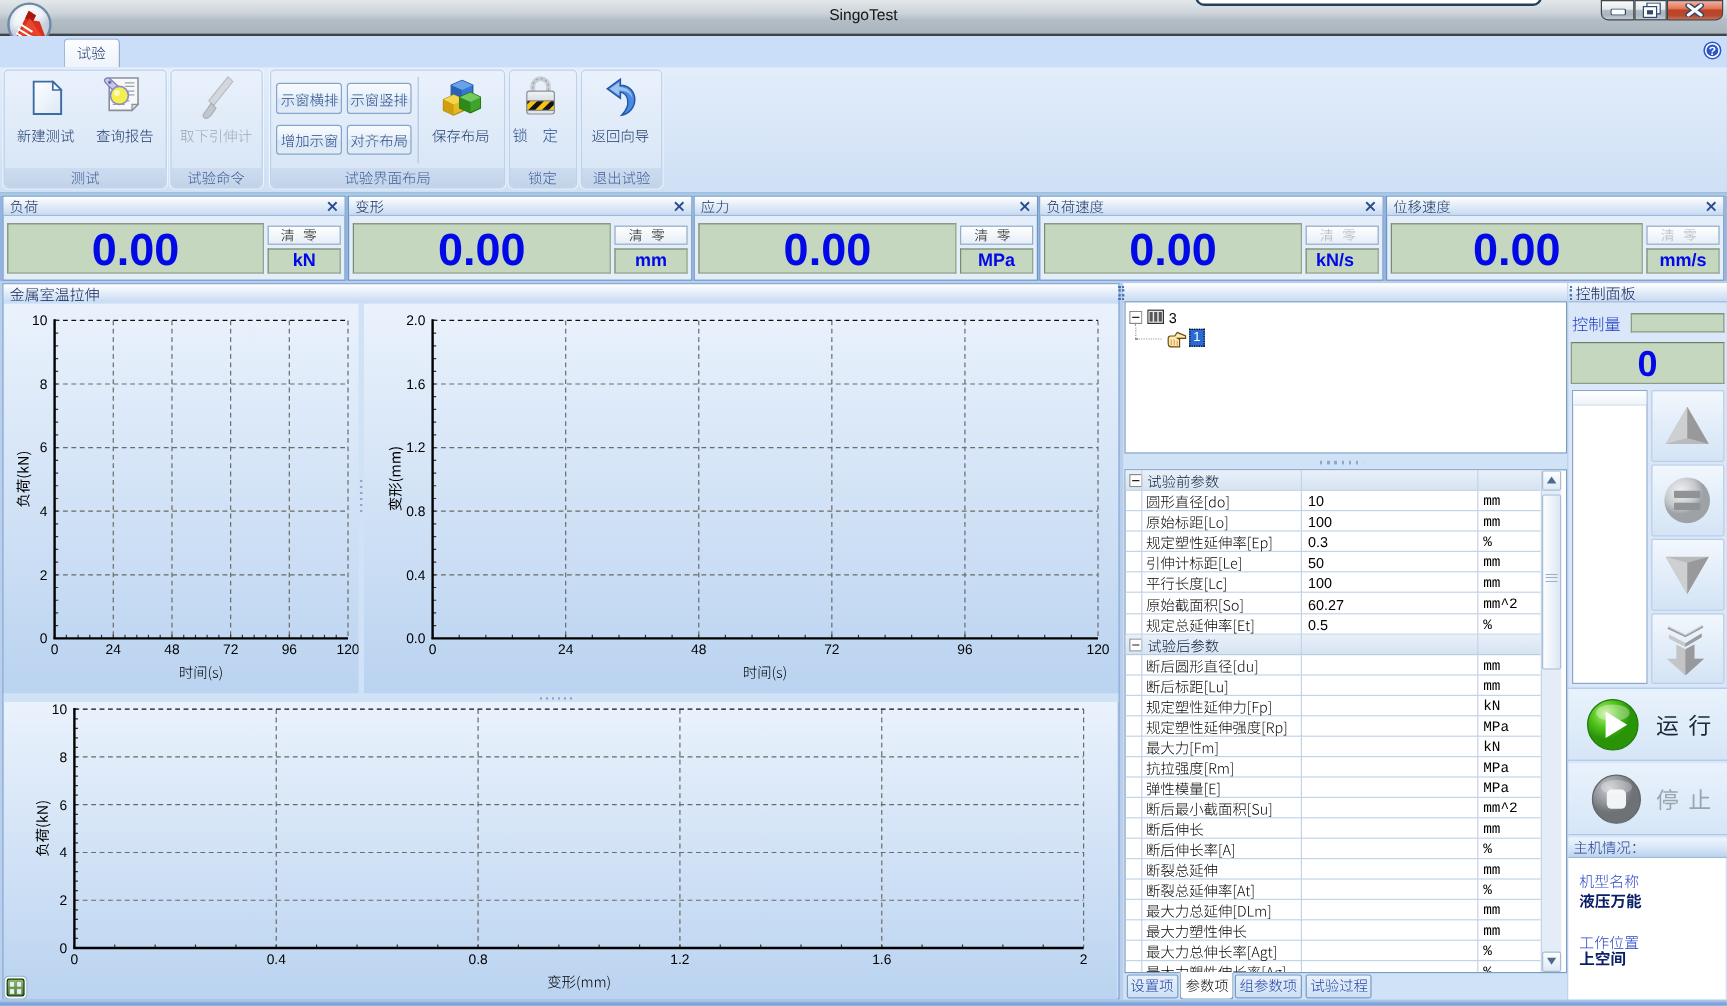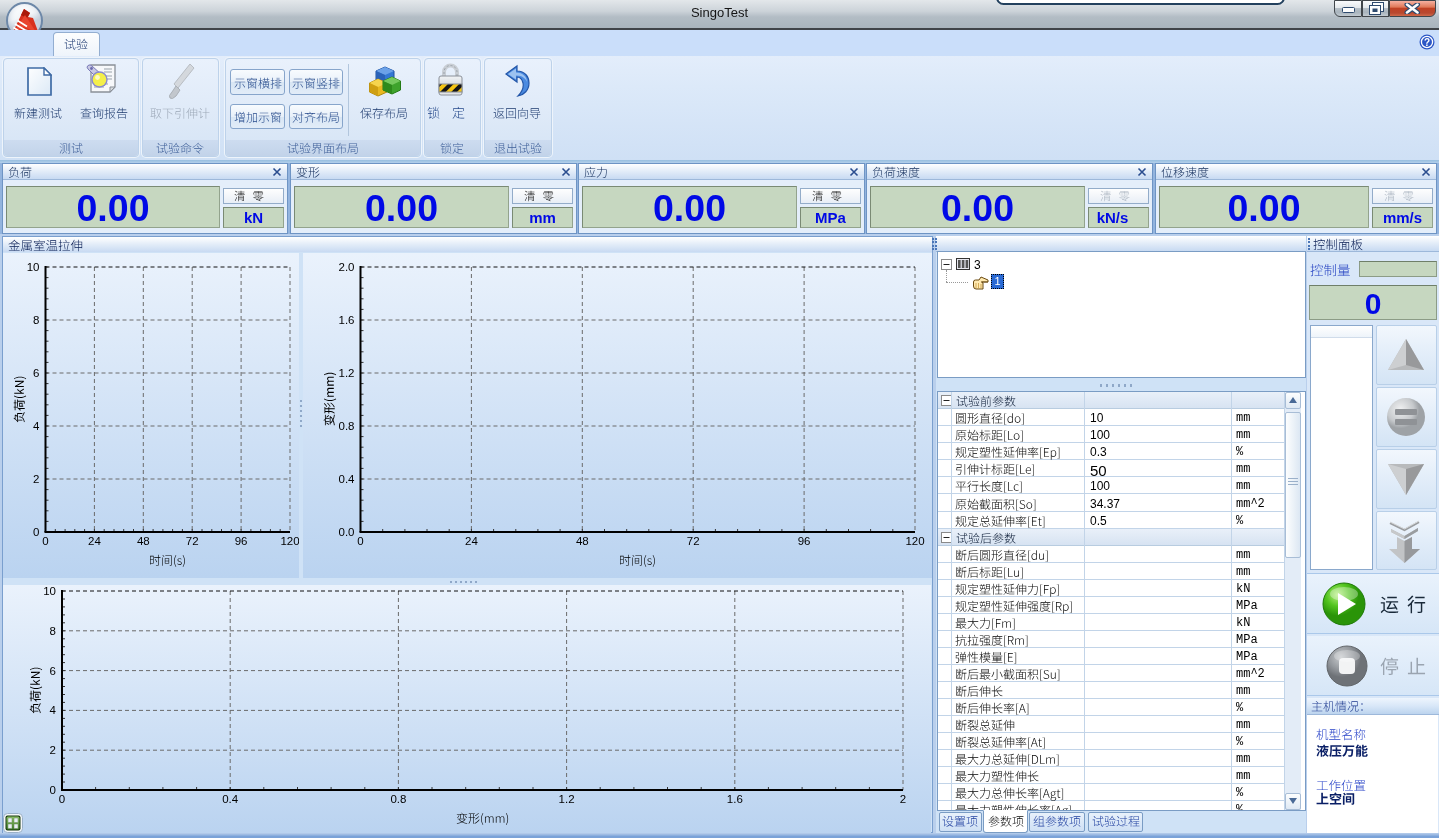--- a/index.html
+++ b/index.html
@@ -865,21 +865,21 @@
           <use href="#g23" x="2000"></use>
           <use href="#g83" x="3000"></use>
           <use href="#g84" x="4000"></use>
           <use href="#g77" x="5000"></use>
           <use href="#g85" x="5315"></use>
           <use href="#g93" x="5837"></use>
           <use href="#g80" x="6375"></use>
         </g>
       </svg>
     </div>
-    <div class="abs" style="left:153px;top:71.4px;font-size:15px;color:#000;font-family:'Liberation Sans'">50</div>
+    <div class="abs" style="left:153px;top:71.4px;font-size:12px;color:#000;font-family:'Liberation Sans'">50</div>
     <div class="abs" style="left:299px;top:71.4px;font-size:12px;color:#000;font-family:'Liberation Mono'">mm</div>
     <div class="abs" style="left:1px;top:86.4px;width:346px;height:17.1px;border-bottom:1px solid #c2d4e8"></div>
     <div style="position:absolute;left:18px;top:88px;width:68px;height:15px">
       <svg width="68" height="15" style="position:absolute;left:0px;top:0px;overflow:visible">
         <g fill="#0a0a0a" transform="translate(0,11.8) scale(0.012000,-0.012000)">
           <use href="#g94" x="0"></use>
           <use href="#g95" x="1000"></use>
           <use href="#g96" x="2000"></use>
           <use href="#g48" x="3000"></use>
           <use href="#g77" x="4000"></use>
@@ -900,21 +900,21 @@
           <use href="#g98" x="2000"></use>
           <use href="#g6" x="3000"></use>
           <use href="#g99" x="4000"></use>
           <use href="#g77" x="5000"></use>
           <use href="#g100" x="5315"></use>
           <use href="#g79" x="5895"></use>
           <use href="#g80" x="6489"></use>
         </g>
       </svg>
     </div>
-    <div class="abs" style="left:153px;top:105.5px;font-size:12px;color:#000;font-family:'Liberation Sans'">34.37</div>
+    <div class="abs" style="left:153px;top:105.5px;font-size:12px;color:#000;font-family:'Liberation Sans'">60.27</div>
     <div class="abs" style="left:299px;top:105.5px;font-size:12px;color:#000;font-family:'Liberation Mono'">mm^2</div>
     <div class="abs" style="left:1px;top:120.6px;width:346px;height:17.1px;border-bottom:1px solid #c2d4e8"></div>
     <div style="position:absolute;left:18px;top:123px;width:91px;height:15px">
       <svg width="91" height="15" style="position:absolute;left:0px;top:0px;overflow:visible">
         <g fill="#0a0a0a" transform="translate(0,11.8) scale(0.012000,-0.012000)">
           <use href="#g86" x="0"></use>
           <use href="#g10" x="1000"></use>
           <use href="#g101" x="2000"></use>
           <use href="#g89" x="3000"></use>
           <use href="#g22" x="4000"></use>

